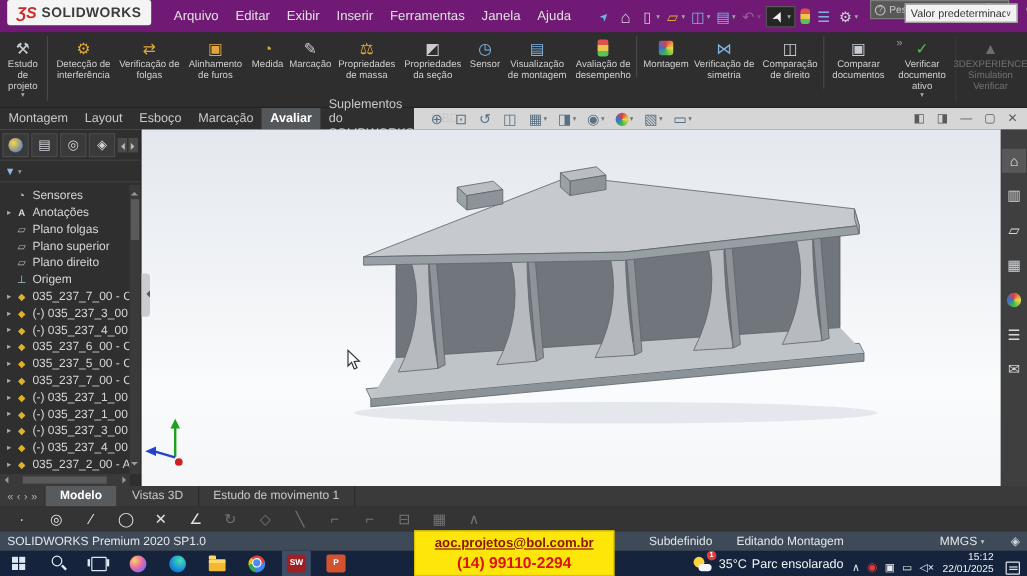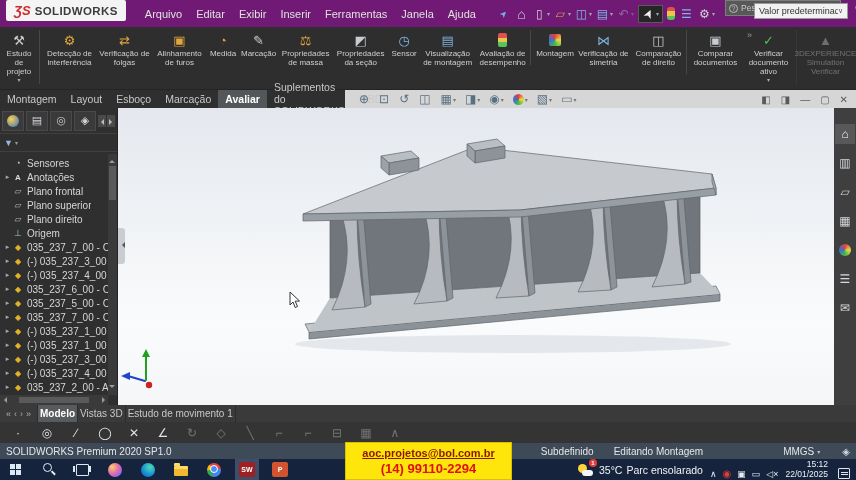--- a/index.html
+++ b/index.html
@@ -109,21 +109,21 @@
   
   .taskpane{position:absolute;left:834px;top:108px;width:22px;height:297px;background:#3f3f3f;display:flex;flex-direction:column;align-items:center;gap:9px;padding-top:16px}
   .tpicon{font-size:12px;color:#d4d8dc;width:20px;height:20px;display:flex;align-items:center;justify-content:center}
   .tpicon.homeic{background:#585858;color:#eaf0f6}
   .tpicon .rainbowdot{width:12px;height:12px;border-radius:50%;background:conic-gradient(#e04040,#e8d84a,#46b846,#3a6fd0,#e04040);display:inline-block}
 
   
   .bottombar{position:absolute;left:0;top:405px;width:856px;height:17px;background:#3a3a3a;display:flex;align-items:stretch}
   .bnav{display:flex;align-items:center;gap:3px;padding:0 6px;border-right:1px solid #2c2c2c}
   .bnav span{font-size:9px;color:#a8b0b8}
-  .btab{display:flex;align-items:center;padding:0 2px;font-size:10px;color:#c8c8c8;border-right:1px solid #2c2c2c}
+  .btab{display:flex;align-items:center;padding:0 12px;font-size:10px;color:#c8c8c8;border-right:1px solid #2c2c2c}
   .btab.active{background:#585b5e;color:#fff;font-weight:bold}
 
   
   .sketchbar{position:absolute;left:0;top:422px;width:856px;height:21px;background:#343434;display:flex;align-items:center;gap:13px;padding-left:10px}
   .skicon{font-size:12px;color:#dfe3e8;width:16px;text-align:center}
   .skicon.dim{opacity:.35}
 
   
   .statusbar{position:absolute;left:0;top:443px;width:856px;height:16px;background:#3f4a58;display:flex;align-items:center;padding:0 6px;font-size:10px;color:#e2e6ea}
   .sb-product{margin-right:auto}
@@ -496,21 +496,21 @@
 
       <div class="ti anno">
         <span class="tiarrow">▸</span>
         <span class="ticon">A</span>
         <span class="tilabel">Anotações</span>
       </div>
 
       <div class="ti plane">
         <span class="tiarrow"></span>
         <span class="ticon">▱</span>
-        <span class="tilabel">Plano frontal</span>
+        <span class="tilabel">Plano folgas</span>
       </div>
 
       <div class="ti plane">
         <span class="tiarrow"></span>
         <span class="ticon">▱</span>
         <span class="tilabel">Plano superior</span>
       </div>
 
       <div class="ti plane">
         <span class="tiarrow"></span>

